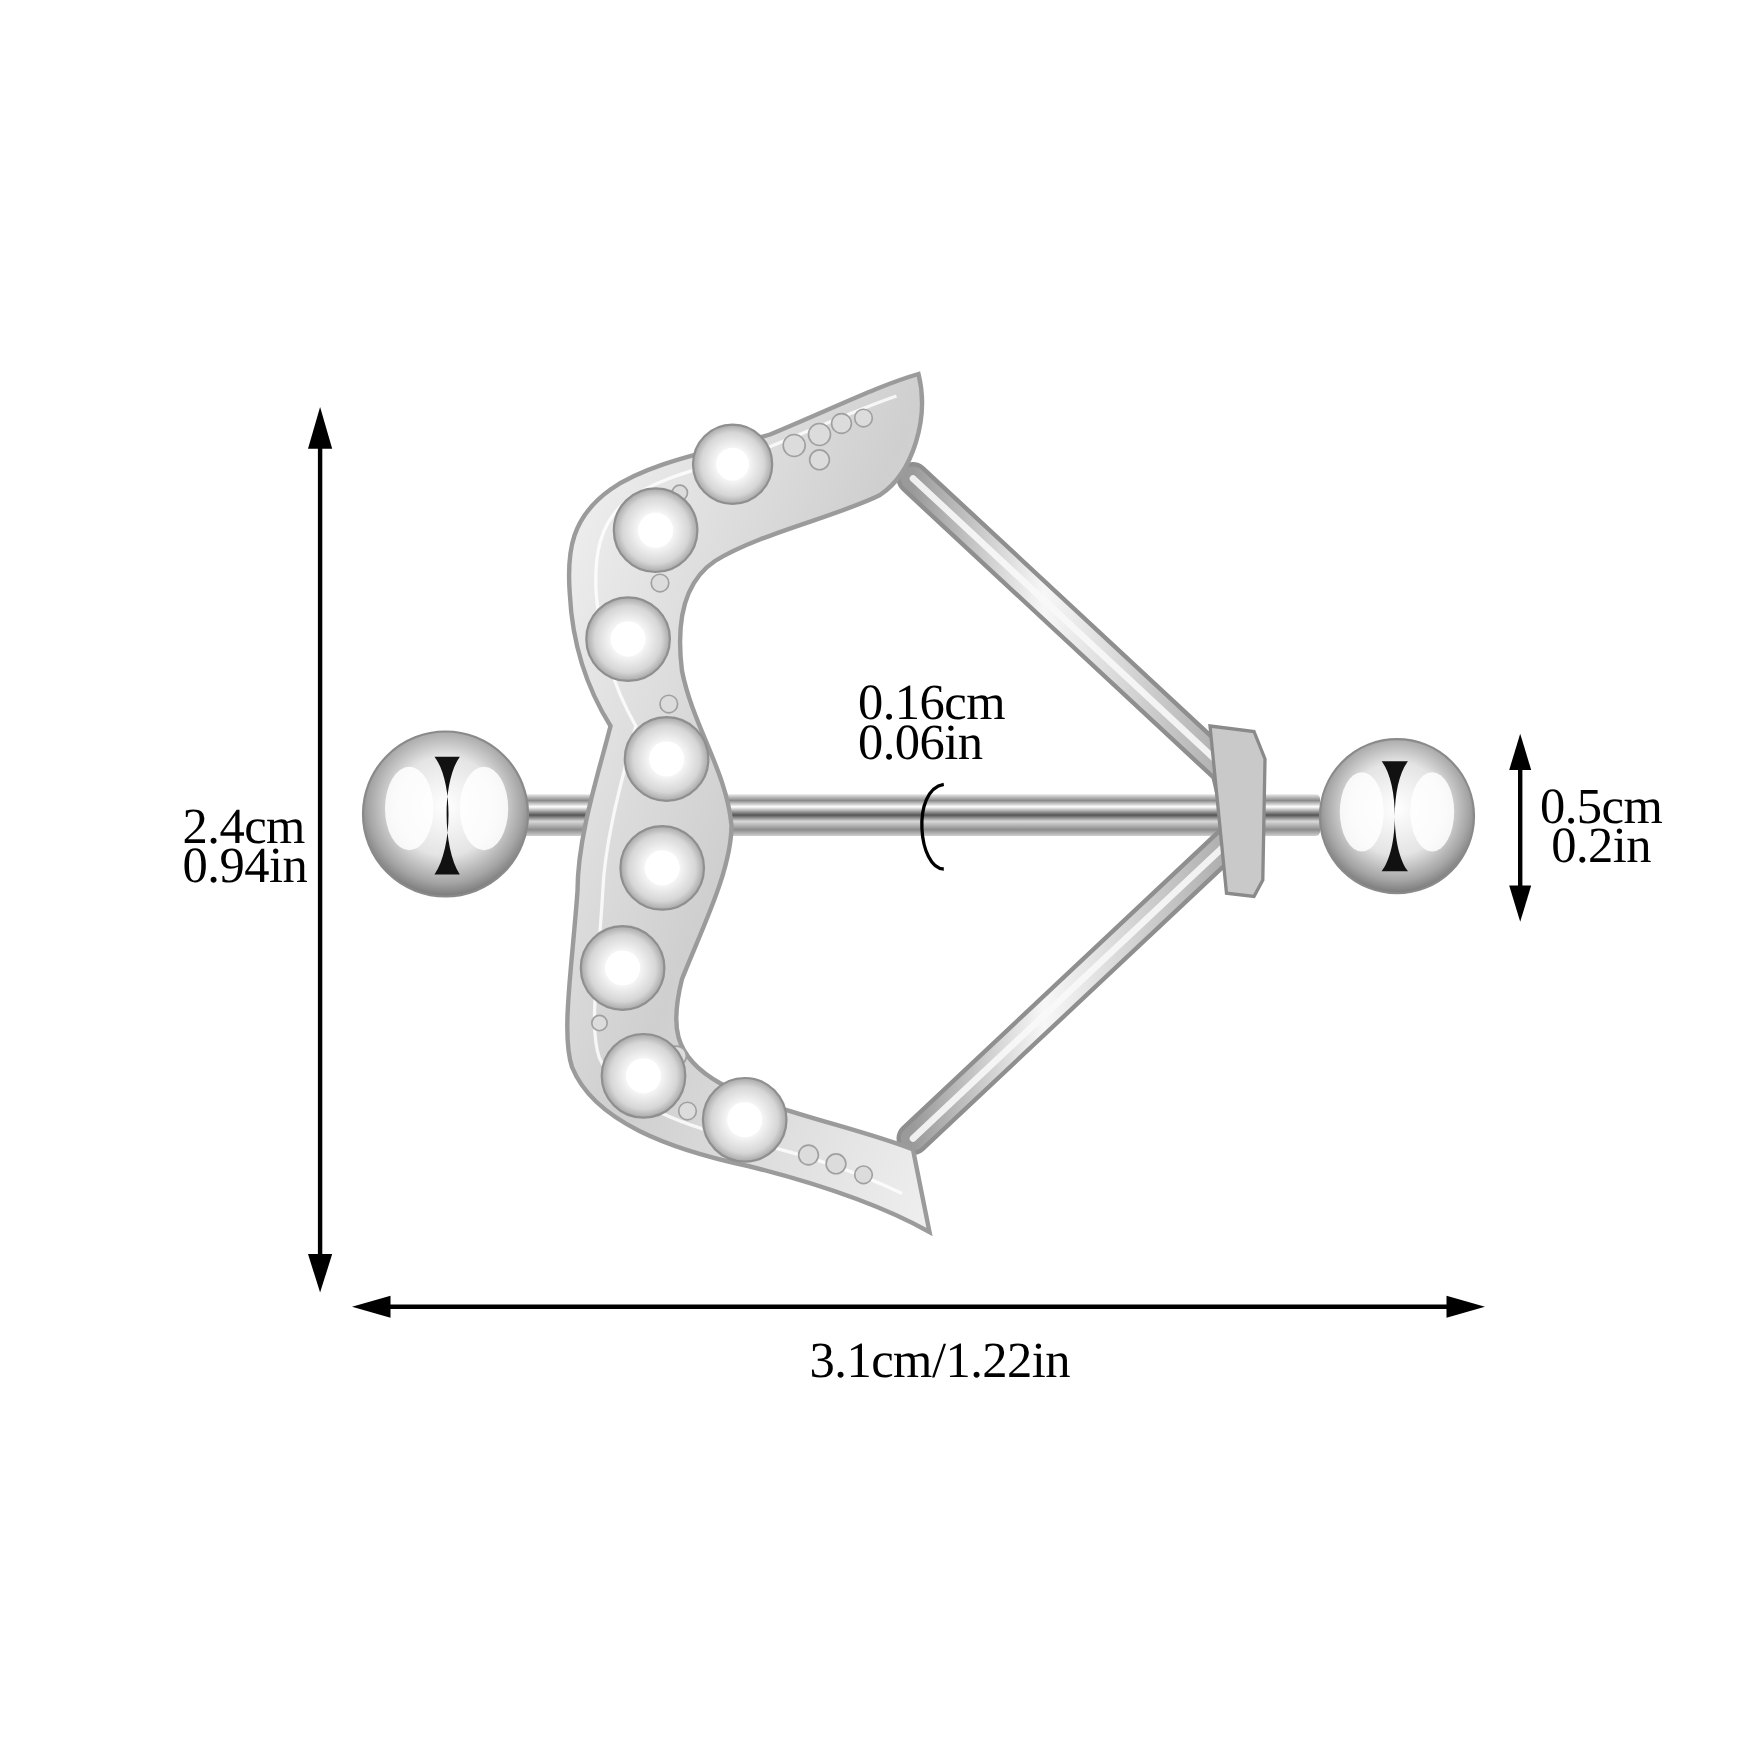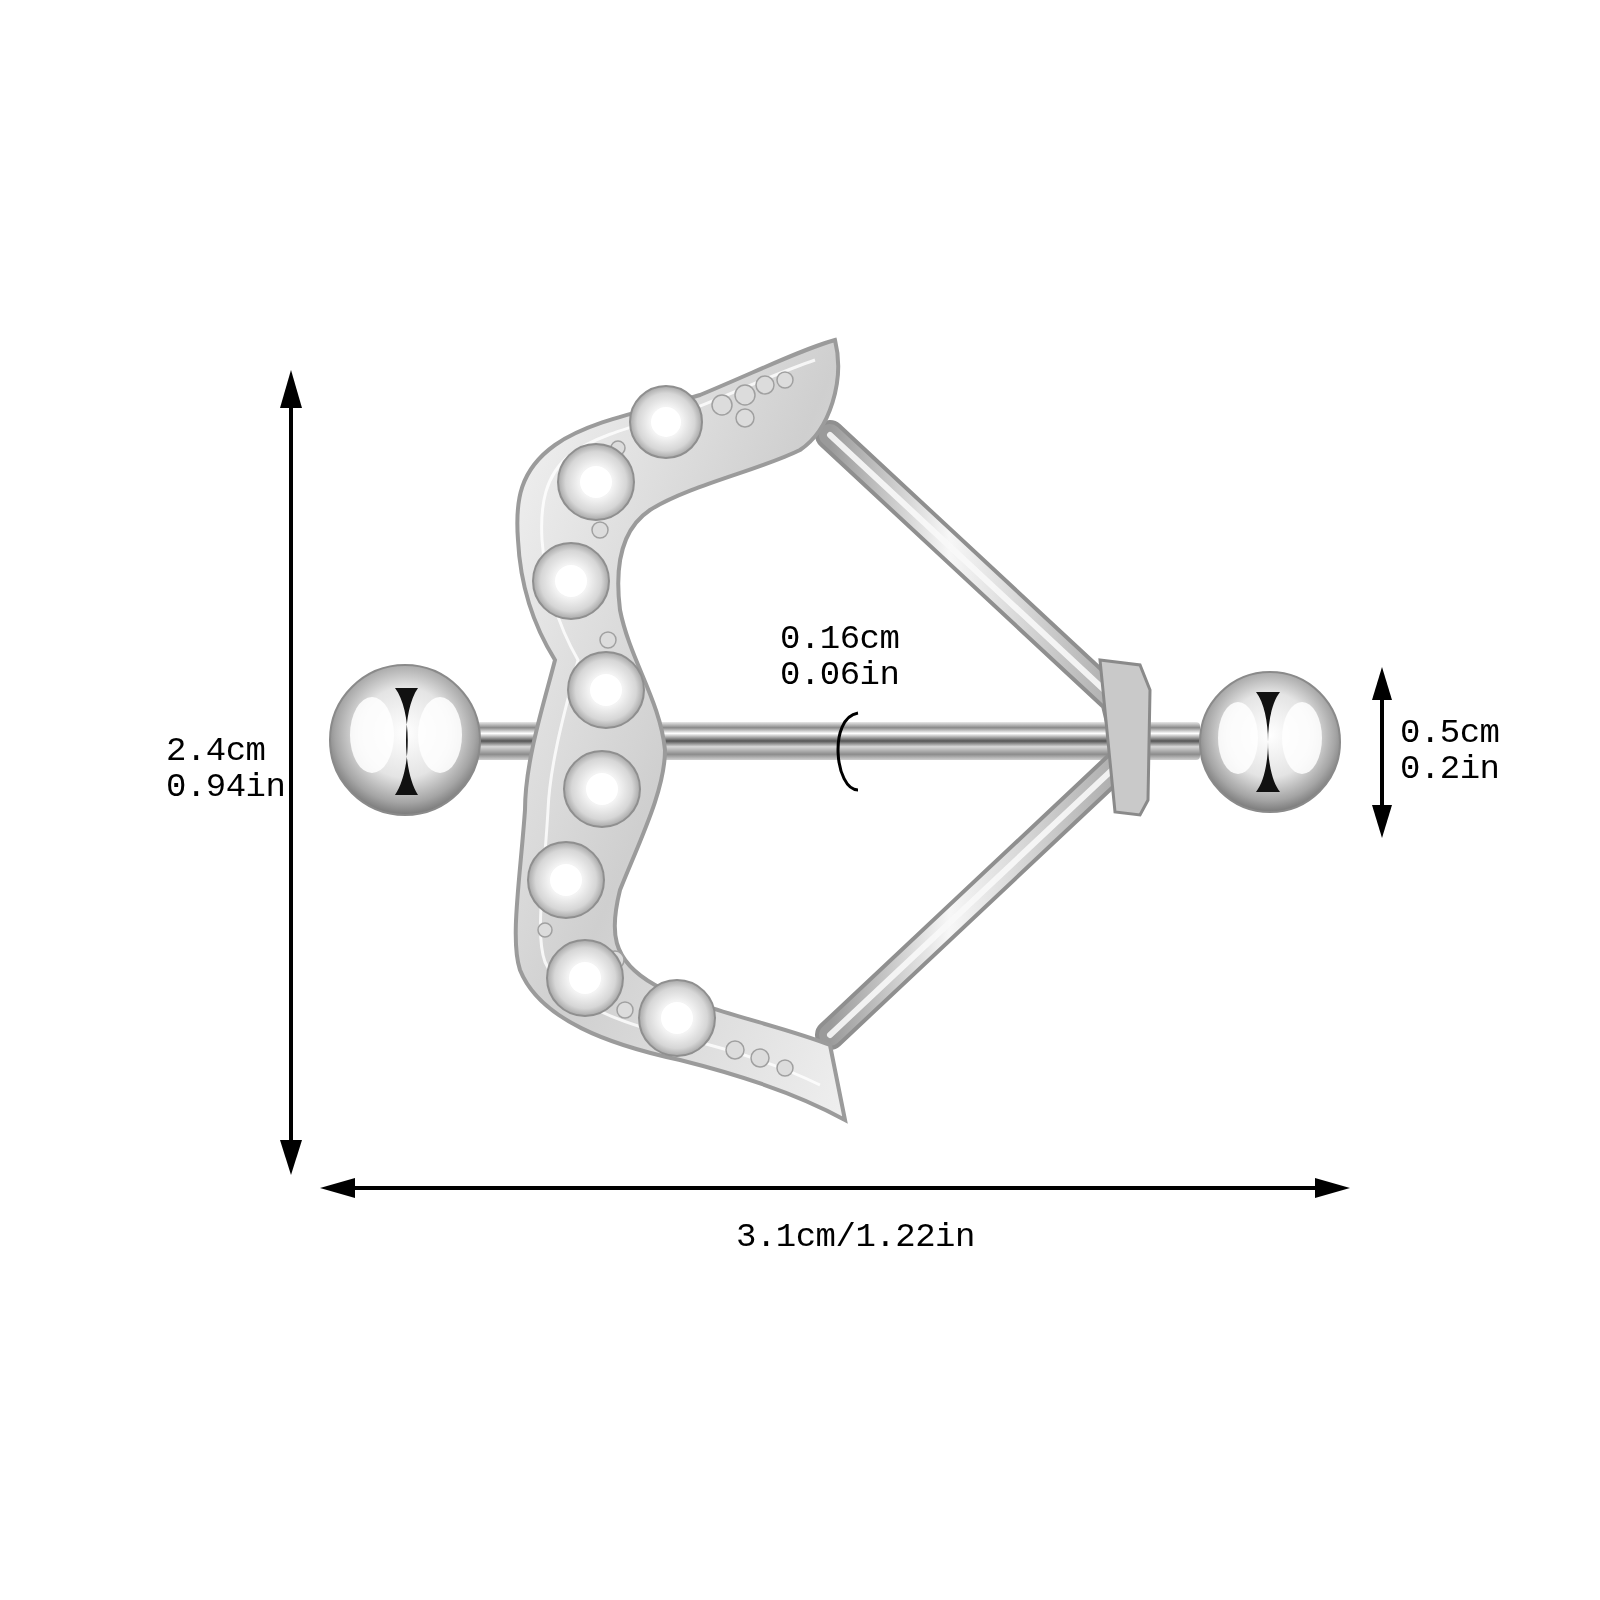--- a/index.html
+++ b/index.html
@@ -16,30 +16,30 @@
     }
     .canvas {
       position: absolute;
       left: 0; top: 0;
       width: 1600px;
       height: 1600px;
     }
     .label {
       position: absolute;
       color: #000000;
-      font-size: 34px;
+      font-size: 46px;
       line-height: 36px;
       letter-spacing: -0.5px;
       white-space: nowrap;
-      font-family: Liberation Mono, monospace;
+      font-family: Liberation Serif, serif;
     }
     .label span { display: block; }
     #label-height { left: 166px; top: 733px; }
     #label-gauge { left: 780px; top: 621px; }
-    #label-ball { left: 1400px; top: 715px; }
+    #label-ball { left: 1400px; top: 715px; text-align: center; }
     #label-width { left: 736px; top: 1219px; }
   </style>
 </head>
 <body>
 
 <div class="canvas">
 
   <svg width="1600" height="1600" viewBox="0 0 1600 1600" xmlns="http://www.w3.org/2000/svg" style="position:absolute;left:0;top:0;">
     <defs>
       <linearGradient id="barGrad" x1="0" y1="0" x2="0" y2="1">

